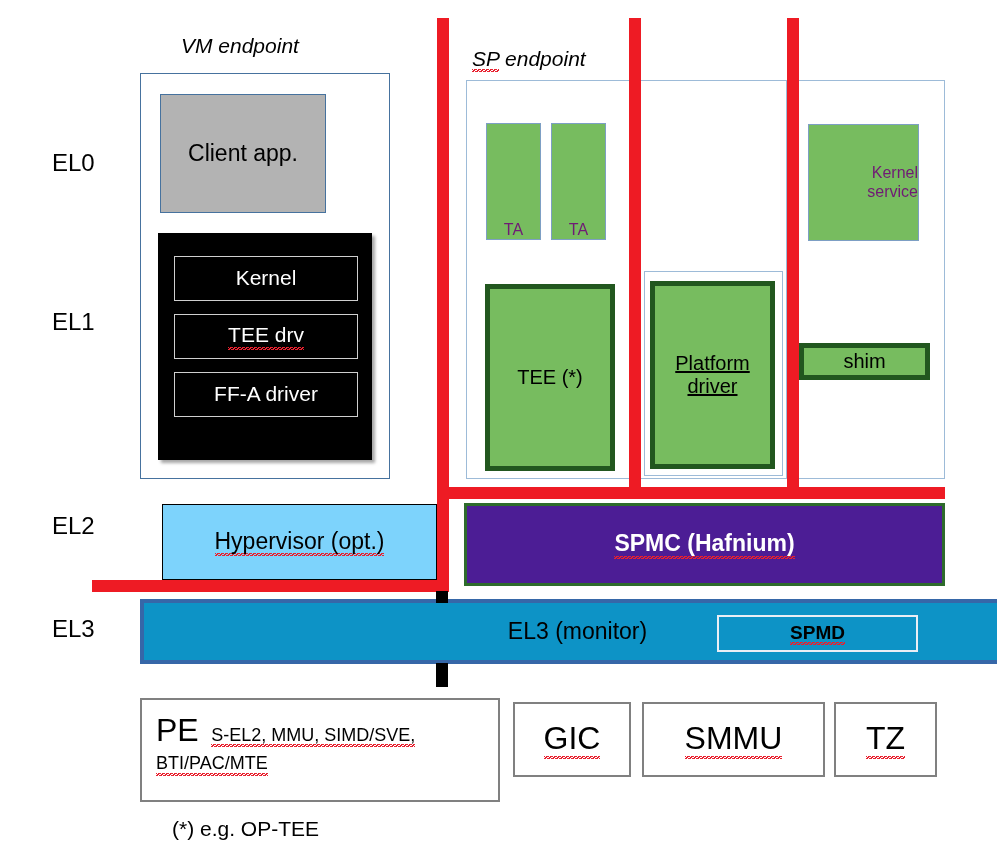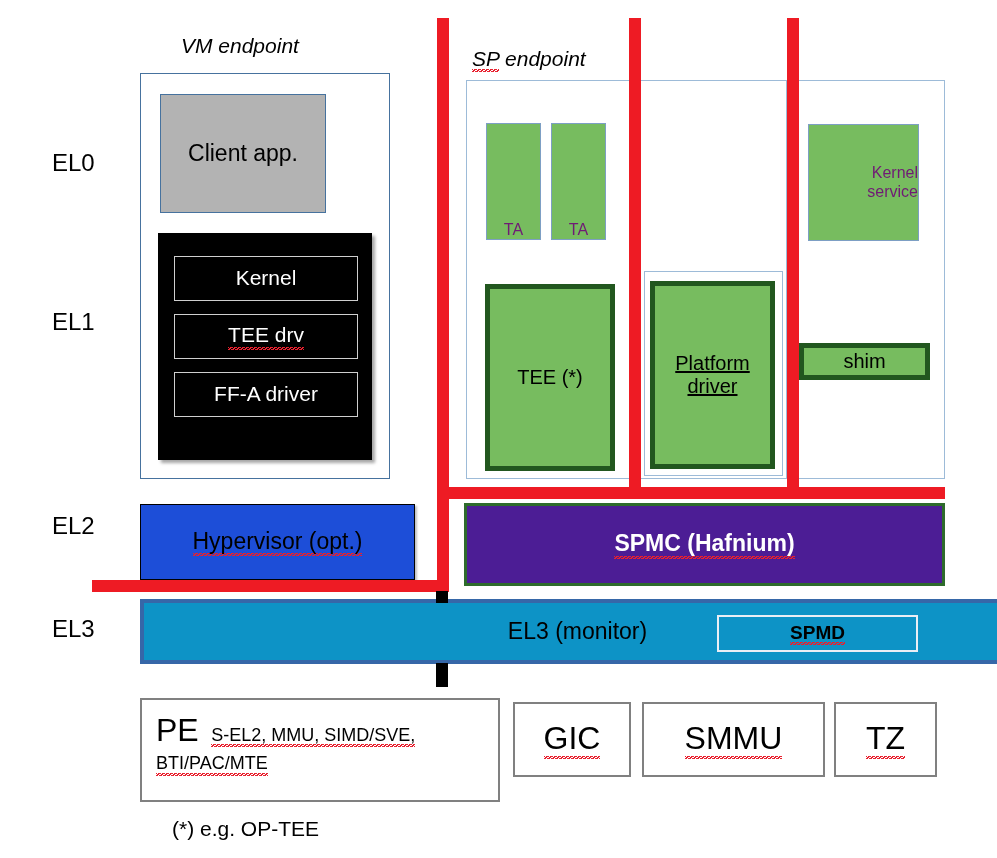--- a/index.html
+++ b/index.html
@@ -126,24 +126,25 @@
   .hw-box {
     border: 2px solid #808080;
     background: #ffffff;
   }
   .hw-label { font-size: 32px; color:#000; }
   .hw-sub { font-size: 18px; color:#000;text-align:right; }
 
   
   .hyper {
     border: 1px solid #000000;
-    background: #1d4ed8;
+    background: #7dd3fc;
     font-size: 23px;
     color: #000;
     box-shadow: 2px 2px 2px rgba(0,0,0,0.25);
+    margin-left: 22px;
   }
 
   
   .red-line { background: #ee1b24; }
   .black-conn { background: #000000; }
 
   .footnote { font-size: 21px; color:#000; white-space: nowrap; }
 </style>
 </head>
 <body>

